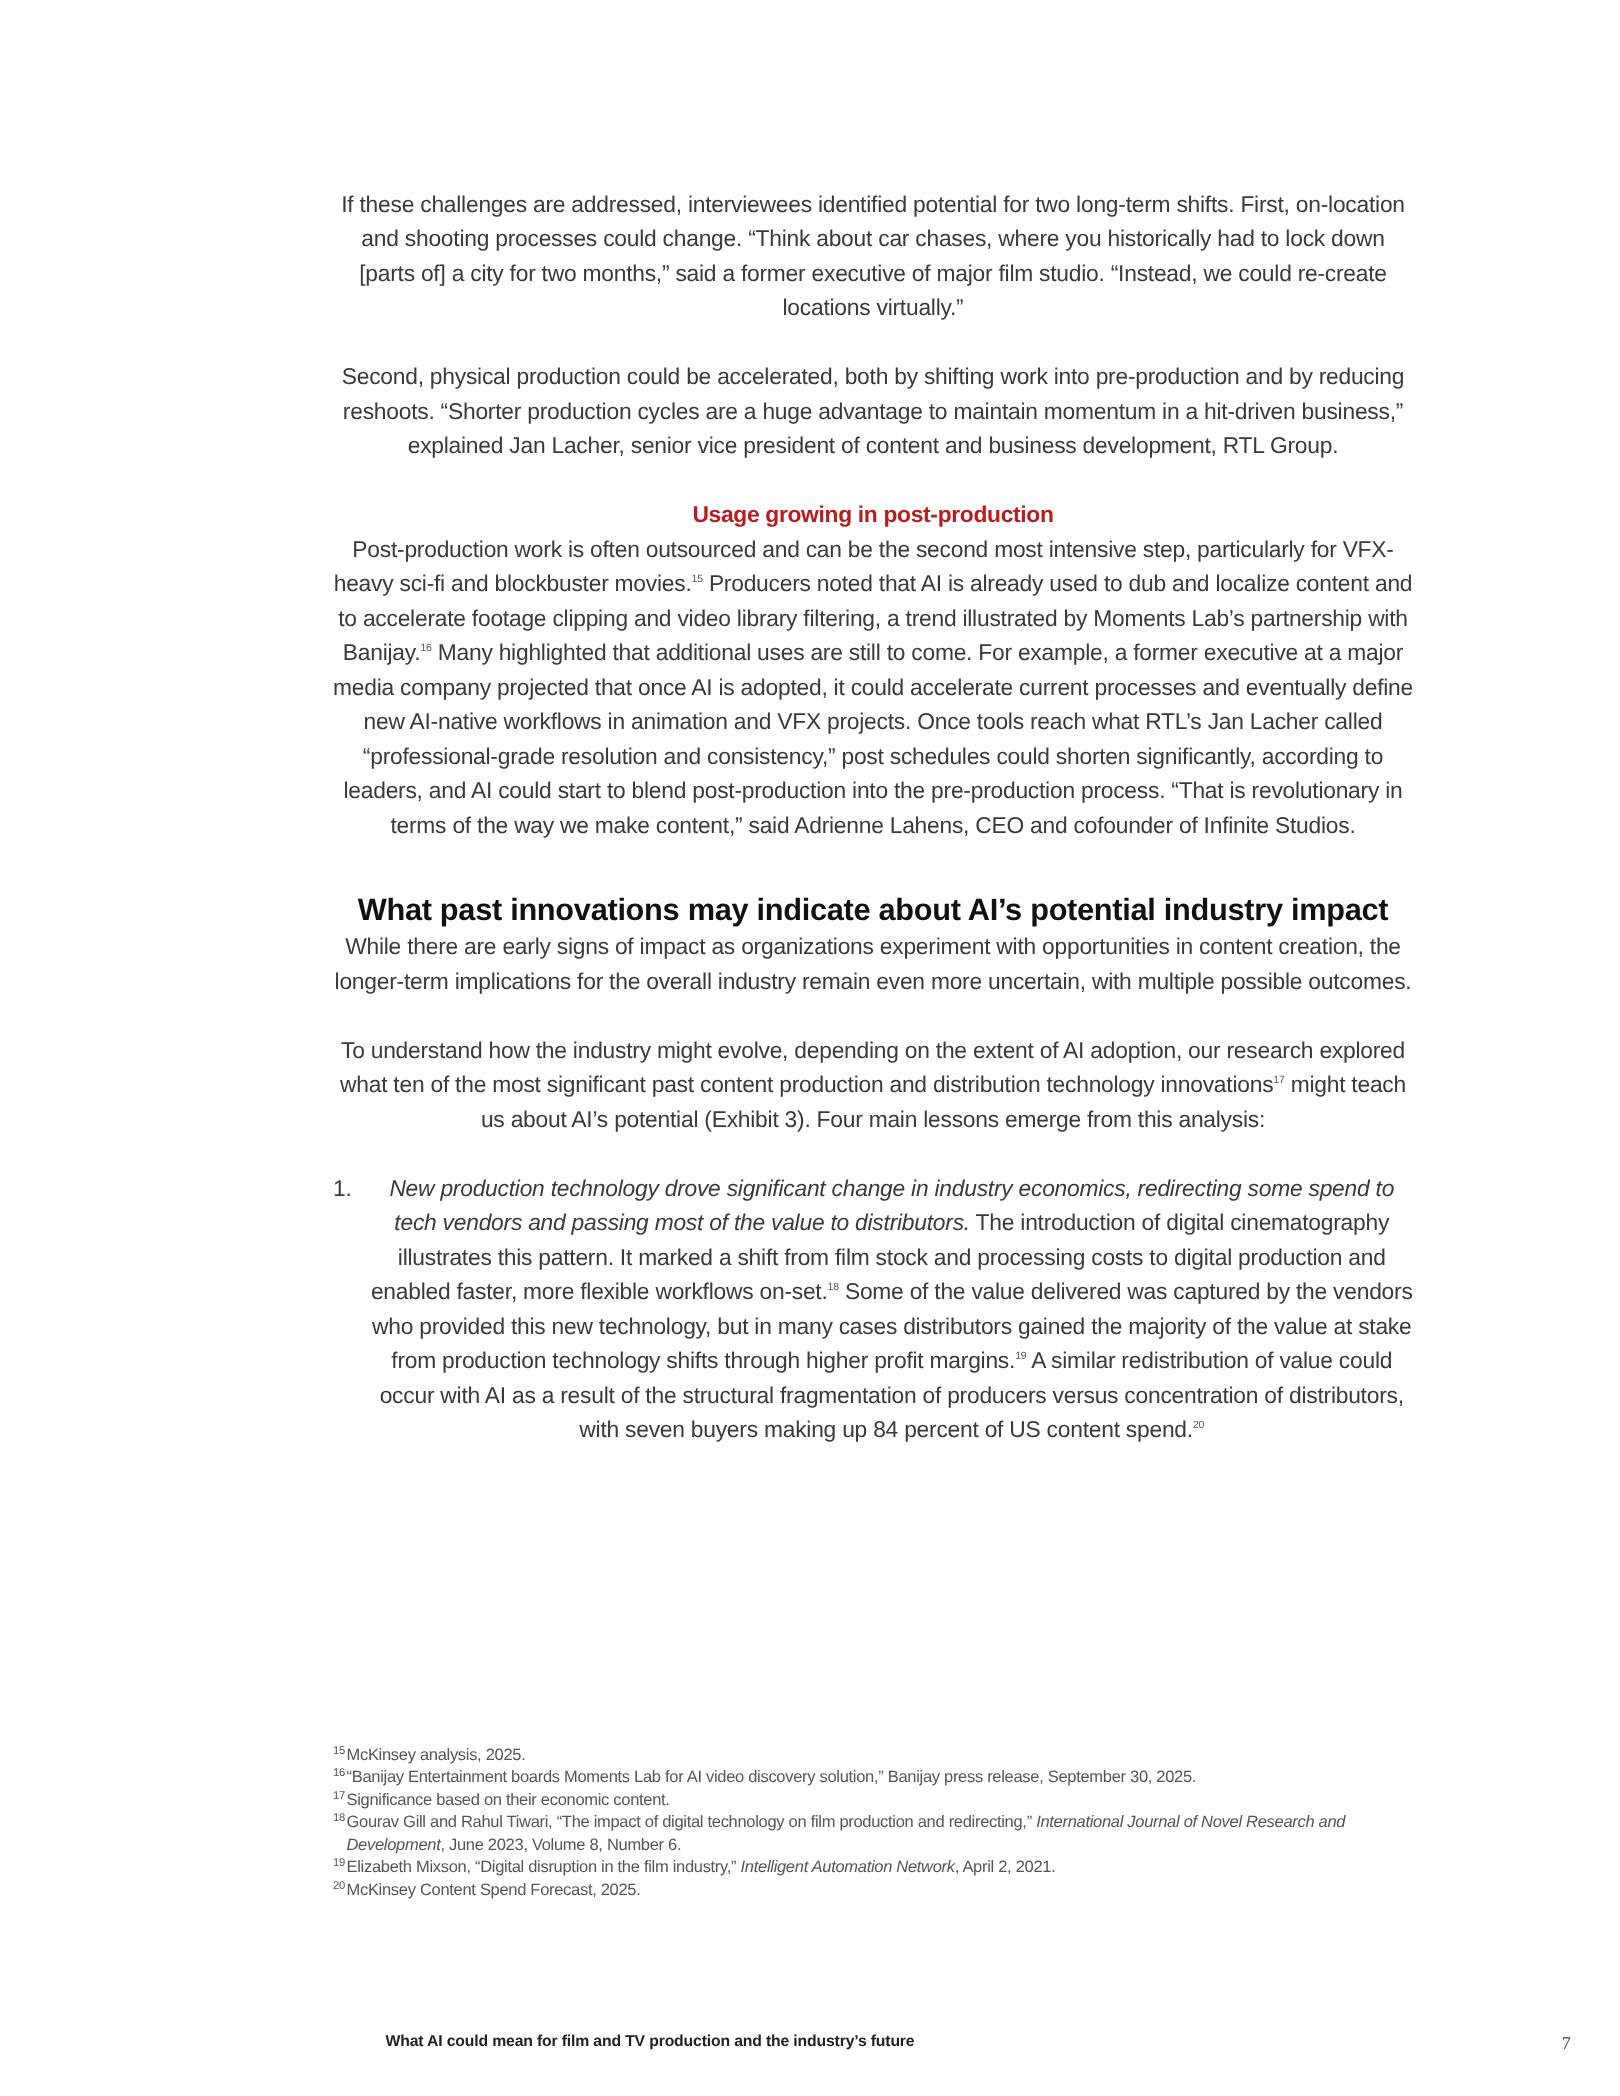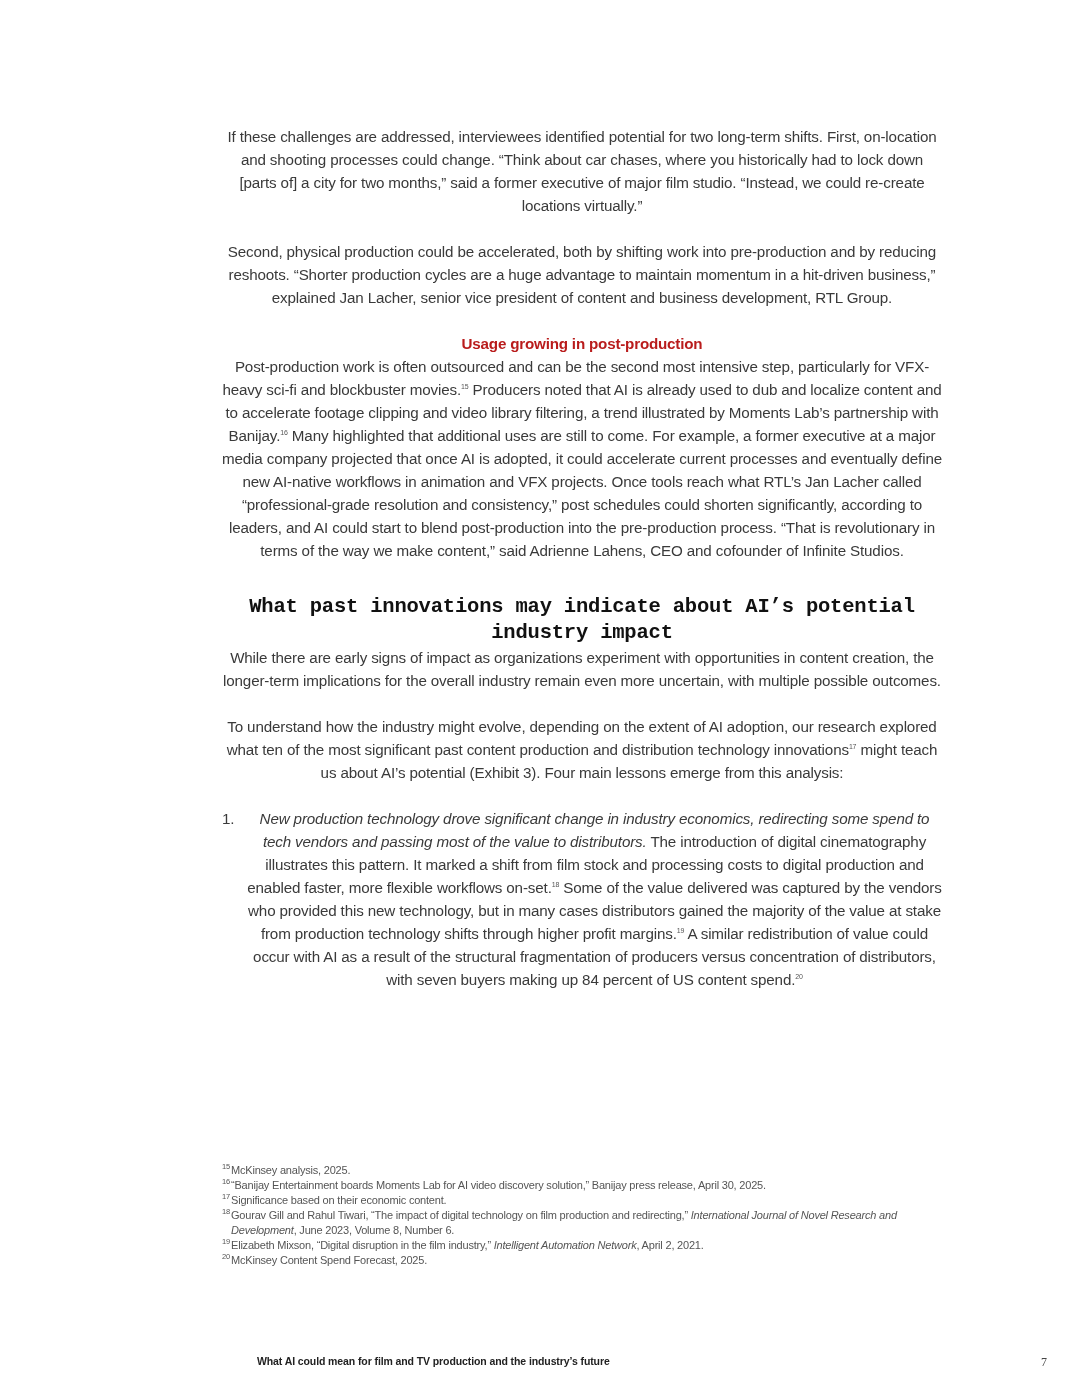--- a/index.html
+++ b/index.html
@@ -31,21 +31,21 @@
   }
   .para { margin-bottom: 23px; }
   .subhead {
     font-weight: bold;
     font-size: 15.2px;
     line-height: 23px;
     color: #b91c1c;
     letter-spacing: -0.2px;
   }
   .section-title {
-    font-family: Liberation Mono, monospace;
+    font-family: Liberation Sans, sans-serif;
     font-weight: bold;
     font-size: 20.5px;
     line-height: 26px;
     color: #111111;
     margin-top: 32px;
     letter-spacing: -0.2px;
   }
   sup {
     font-size: 7px;
     line-height: 0;
@@ -128,21 +128,21 @@
   </ol>
 </div>
 
 <div class="footnotes">
   <div class="fn">
     <span class="fn-num">15</span>
     <span>McKinsey analysis, 2025.</span>
   </div>
   <div class="fn">
     <span class="fn-num">16</span>
-    <span>“Banijay Entertainment boards Moments Lab for AI video discovery solution,” Banijay press release, April 30, 2025.</span>
+    <span>“Banijay Entertainment boards Moments Lab for AI video discovery solution,” Banijay press release, September 30, 2025.</span>
   </div>
   <div class="fn">
     <span class="fn-num">17</span>
     <span>Significance based on their economic content.</span>
   </div>
   <div class="fn">
     <span class="fn-num">18</span>
     <span>Gourav Gill and Rahul Tiwari, “The impact of digital technology on film production and redirecting,” </span><em>International Journal of Novel Research and Development</em><span>, June 2023, Volume 8, Number 6.</span>
   </div>
   <div class="fn">

